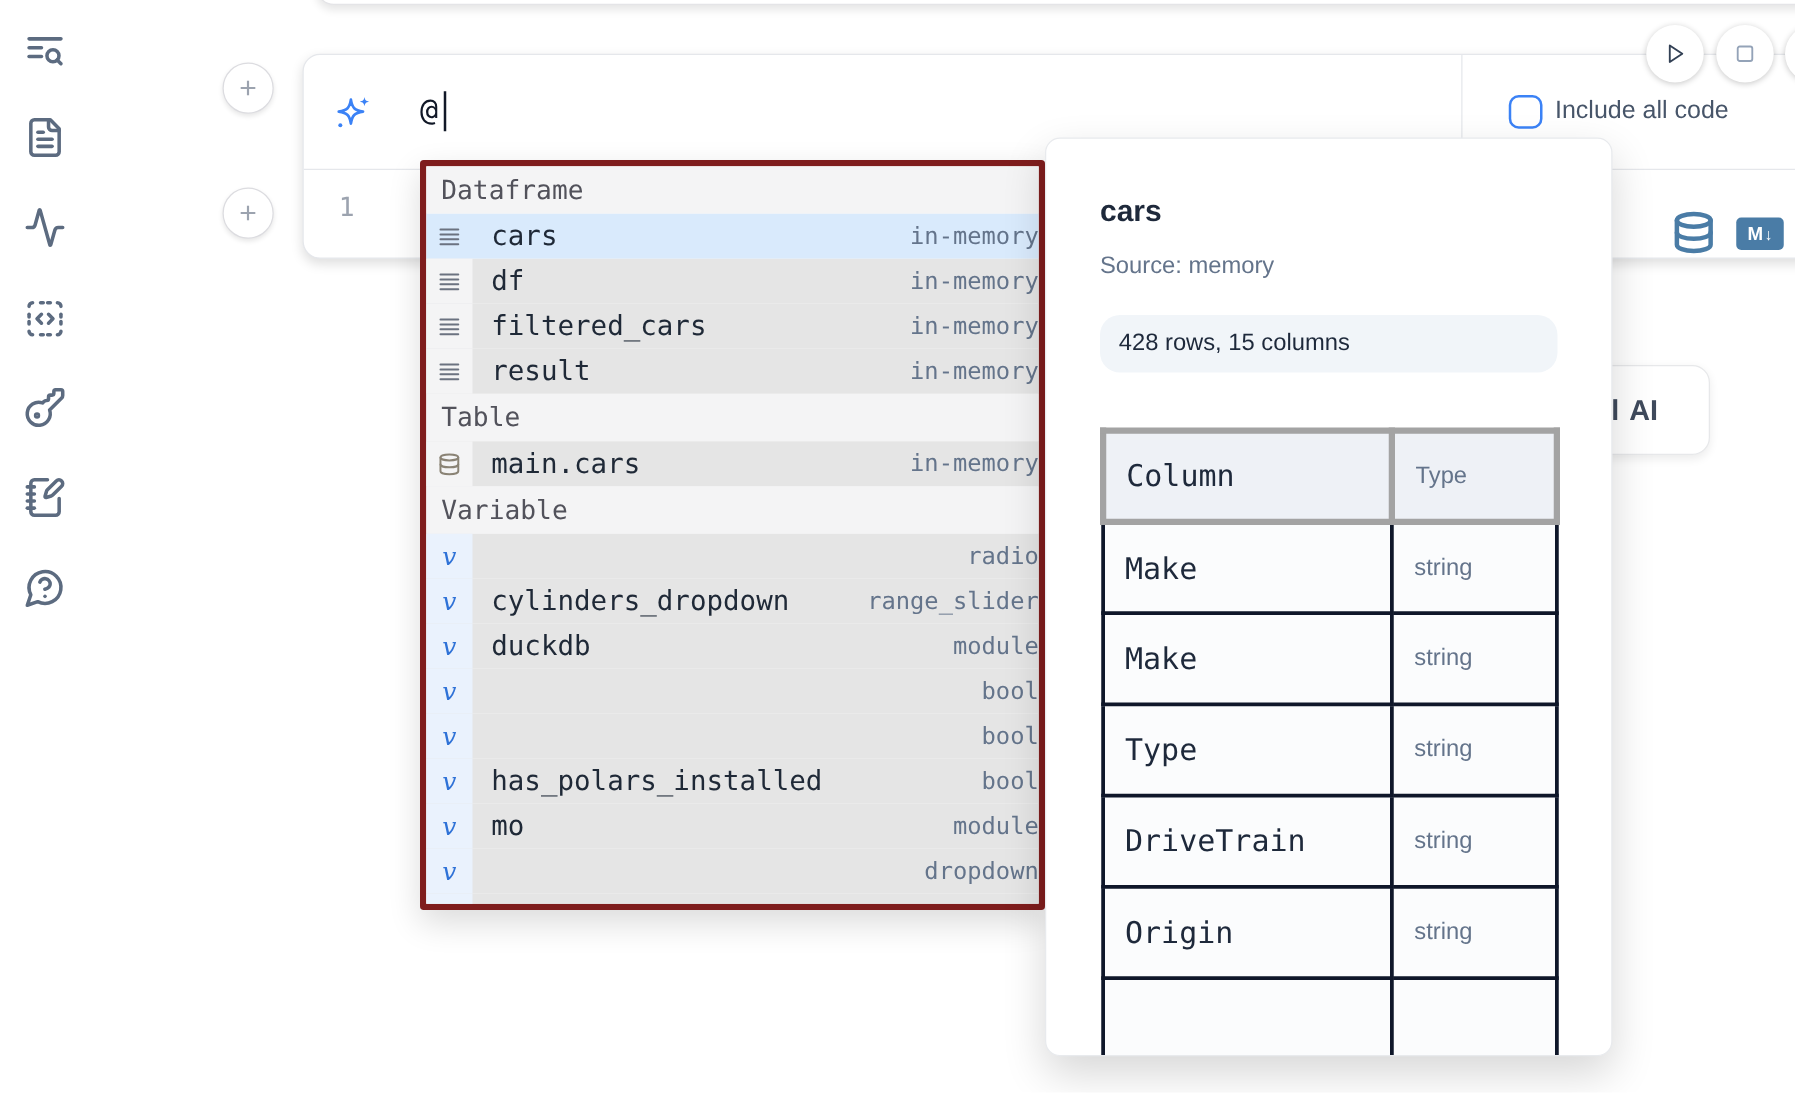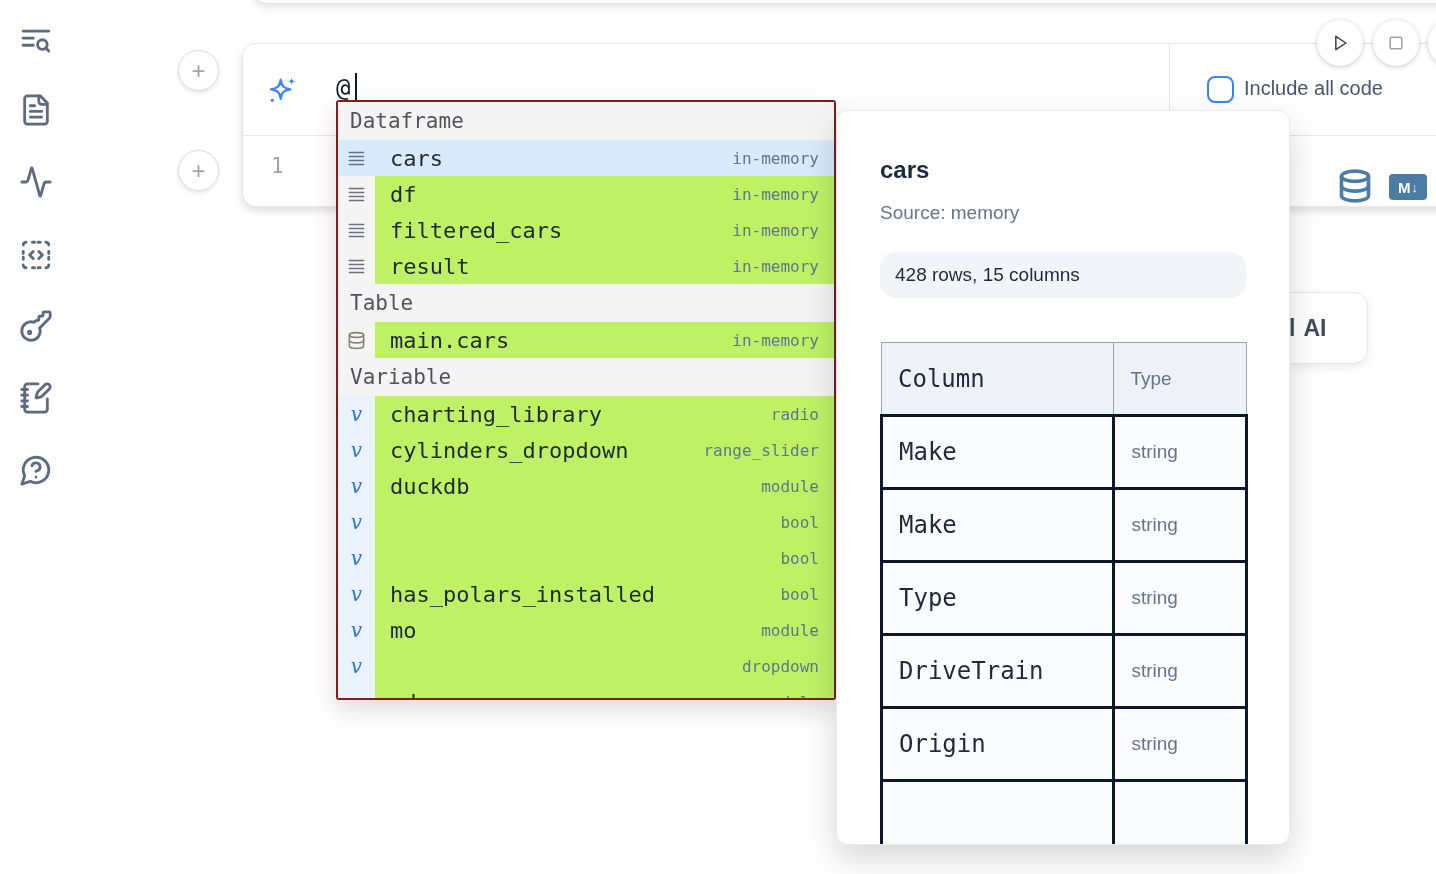--- a/index.html
+++ b/index.html
@@ -52,53 +52,53 @@
               display:flex; align-items:center; justify-content:center; line-height:1; }
 
   
   .ai-btn { position:absolute; left:1140px; top:292px; width:228px; height:72px; background:#fff;
             border:1px solid #e7e8ea; border-radius:14px; box-shadow:0 3px 8px rgba(0,0,0,.08);
             z-index:8; display:flex; align-items:center; padding-left:148px;
             font-weight:bold; font-size:23px; color:#3f4a5c; cursor:pointer; }
   .ai-btn .frag { margin-right:8px; }
 
   
-  .dropdown { position:absolute; left:336px; top:100px; width:500px; height:600px; background:#fff;
-              border:2px solid #7f1d1d; border-radius:3px; box-shadow:0 10px 26px rgba(0,0,0,.14);
+  .dropdown { position:absolute; left:336px; top:128px; width:500px; height:600px; background:#fff;
+              border:5px solid #7f1d1d; border-radius:3px; box-shadow:0 10px 26px rgba(0,0,0,.14);
               overflow:hidden; z-index:10; }
   .ac-header { height:38px; background:#f4f4f5; color:#52525b;
                font-family:"DejaVu Sans Mono",monospace; font-size:21px;
                display:flex; align-items:center; padding-left:12px; }
   .ac-row { height:36px; display:flex; align-items:center; position:relative; cursor:pointer;
-            background:#bef264; overflow:visible; }
+            background:#e5e5e5; overflow:visible; }
   .ac-row.selected { background:#d9eafc; }
   .ac-strip { width:37px; height:36px; flex:0 0 37px; display:flex; align-items:center;
               justify-content:center; }
   .strip-gray  { background:#f4f4f5; }
   .strip-blue  { background:#eaf2fd; }
   .ac-row.selected .ac-strip { background:transparent; }
   .ac-strip svg { width:19px; height:19px; fill:none; stroke-width:2;
                   stroke-linecap:round; stroke-linejoin:round; }
   .var-glyph { font-family:"DejaVu Serif",serif; font-style:italic; font-size:20px; color:#2f72d7; }
   .ac-name { margin-left:15px; font-family:"DejaVu Sans Mono",monospace; font-size:22px;
              color:#1f2937; white-space:nowrap; flex-shrink:0; padding-right:46px; }
-  .ac-type { margin-left:auto; padding-right:15px; font-family:"DejaVu Sans Mono",monospace;
-             font-size:16px; color:#64748b; white-space:nowrap; flex-shrink:0; }
+  .ac-type { margin-left:auto; font-family:"DejaVu Sans Mono",monospace;
+             font-size:19px; color:#64748b; white-space:nowrap; flex-shrink:0; }
 
   
   .popover { position:absolute; left:836px; top:110px; width:454px; height:735px; background:#fff;
              border:1px solid #e8eaed; border-radius:12px; box-shadow:0 14px 34px rgba(0,0,0,.16);
              z-index:20; padding:45px 43px 32px 43px; overflow:hidden; }
   .pv-title { font-size:24px; font-weight:bold; color:#1e293b; }
   .pv-source { margin-top:18px; font-size:19px; color:#64748b; }
   .pv-shape { margin-top:28px; background:#f1f5f9; border-radius:16px; height:46px;
               display:flex; align-items:center; padding-left:15px; font-size:19px; color:#1e293b; }
   .pv-table { margin-top:44px; width:368px; border-collapse:collapse; }
   .pv-table th { background:#eef1f6; font-weight:normal; text-align:left; font-size:20px;
-                 color:#334155; border:1px solid #a3a3a3; height:73px; padding-left:16px; }
+                 color:#334155; border:5px solid #a3a3a3; height:73px; padding-left:16px; }
   .pv-table td { border:3px solid #0f172a; background:#fbfcfd; height:73px; padding-left:16px; }
   .pv-table .c-col { width:234px; font-family:"DejaVu Sans Mono",monospace; font-size:24px; color:#1e293b; }
   .pv-table .c-type { width:134px; font-size:19px; color:#64748b; }
 </style>
 </head>
 <body>
 
 <div class="sidebar">
   <div class="side-btn" style="top:22px">
     <svg viewBox="0 0 24 24">
@@ -279,21 +279,20 @@
         </svg>
       </span>
       <span class="ac-name">main.cars</span>
       <span class="ac-type">in-memory</span>
     </div>
     <div class="ac-header">Variable</div>
     <div class="ac-row">
       <span class="ac-strip strip-blue">
         <span class="var-glyph">v</span>
       </span>
-      <span class="ac-name">charting_library</span>
       <span class="ac-type">radio</span>
     </div>
     <div class="ac-row">
       <span class="ac-strip strip-blue">
         <span class="var-glyph">v</span>
       </span>
       <span class="ac-name">cylinders_dropdown</span>
       <span class="ac-type">range_slider</span>
     </div>
     <div class="ac-row">

